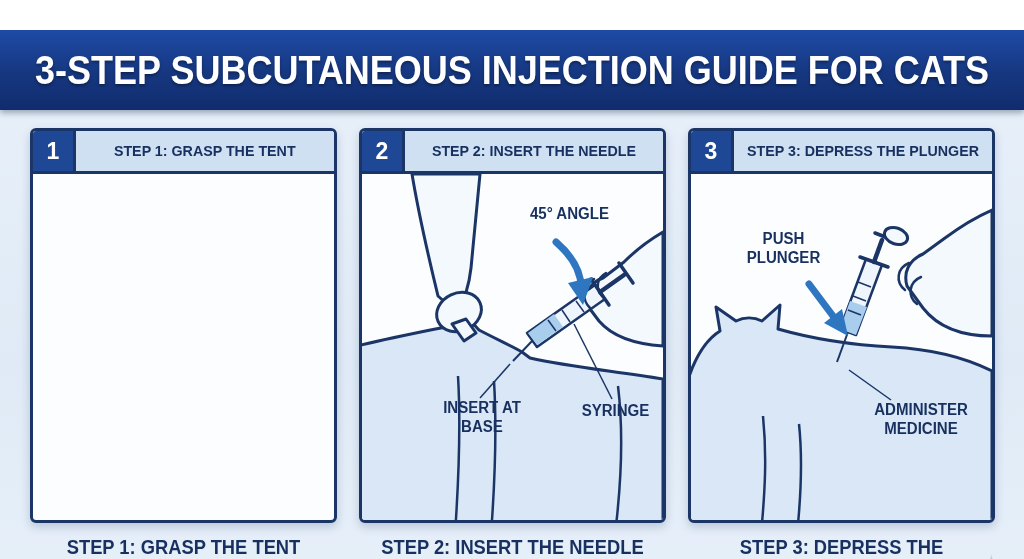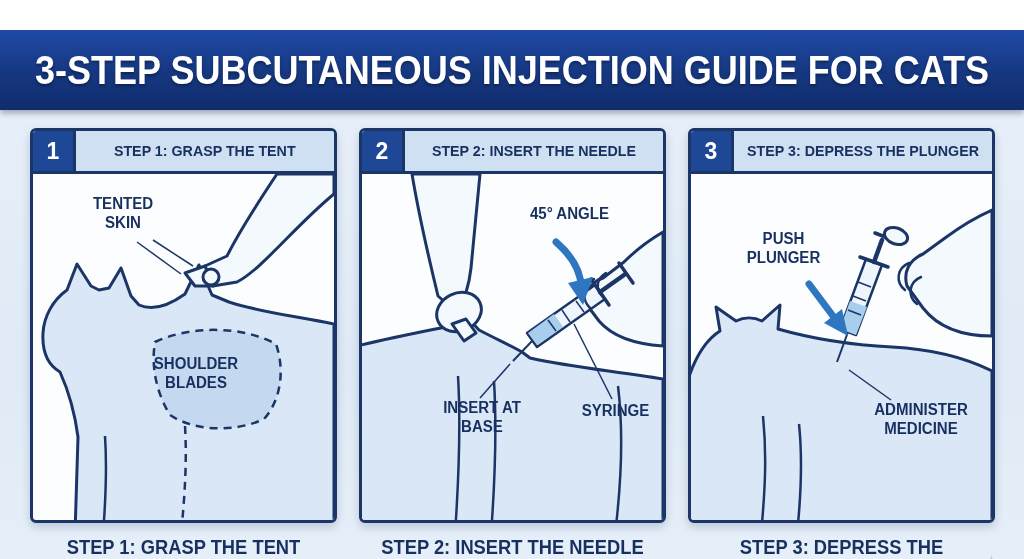--- a/index.html
+++ b/index.html
@@ -63,41 +63,20 @@
   </header>
 
   <div class="panels">
 
     <section class="panel">
       <div class="panel-header">
         <div class="badge">1</div>
         <div class="panel-title">
           <span>STEP 1: GRASP THE TENT</span>
         </div>
-      </div>
-      <div class="illustration">
-        <svg viewBox="0 0 301 346" preserveAspectRatio="none">
-          <g>
-            <path class="cat" d="M 301 360 L 301 150 C 262 142 226 138 196 128 L 179 121 L 166 91 L 152 120 C 138 130 122 138 106 131 L 98 122 L 88 94 L 76 114 L 66 116 L 58 112 L 44 90 L 34 116 C 20 126 11 142 10 159 C 9 177 15 191 27 198 C 36 218 42 240 45 263 L 42 360 Z"></path>
-            <path class="limb" d="M 72 262 C 74 292 73 322 70 360"></path>
-            <path class="dashed-zone" d="M 122 168 C 158 151 210 152 243 170 C 252 196 248 226 231 245 C 201 259 161 257 137 241 C 123 218 118 192 122 168 Z"></path>
-            <path class="dashed-line" d="M 152 252 C 154 286 152 320 148 360"></path>
-          </g>
-          <g>
-            <path class="hand" d="M 301 0 L 244 0 C 224 30 206 58 194 82 L 172 92 L 180 112 L 204 108 C 228 96 262 52 301 20 Z"></path>
-            <path class="hand" d="M 172 92 L 152 99 L 162 112 L 180 112 Z"></path>
-            <circle class="hand" cx="178" cy="103" r="8"></circle>
-          </g>
-          <path class="pointer" d="M 104 68 L 148 100"></path>
-          <path class="pointer" d="M 120 66 L 160 92"></path>
-        </svg>
-        <div class="label" style="left:40px;top:20px;width:100px">TENTED
-SKIN</div>
-        <div class="label" style="left:103px;top:180px;width:120px">SHOULDER
-BLADES</div>
       </div>
     </section>
 
     <section class="panel">
       <div class="panel-header">
         <div class="badge">2</div>
         <div class="panel-title">
           <span>STEP 2: INSERT THE NEEDLE</span>
         </div>
       </div>

